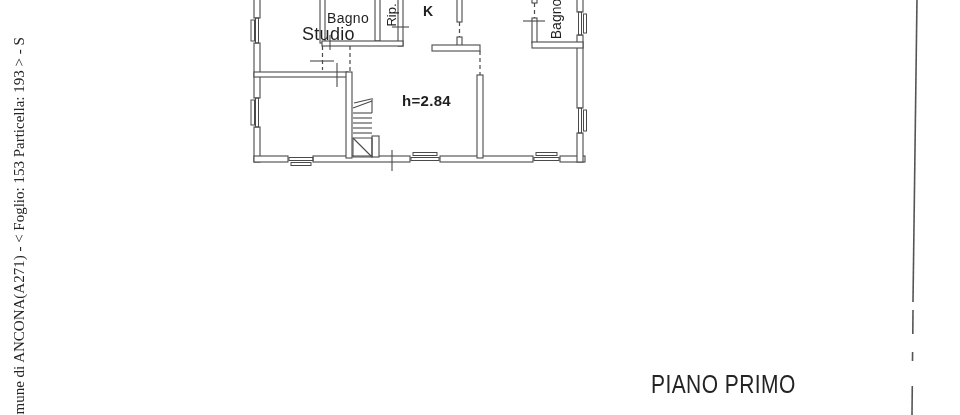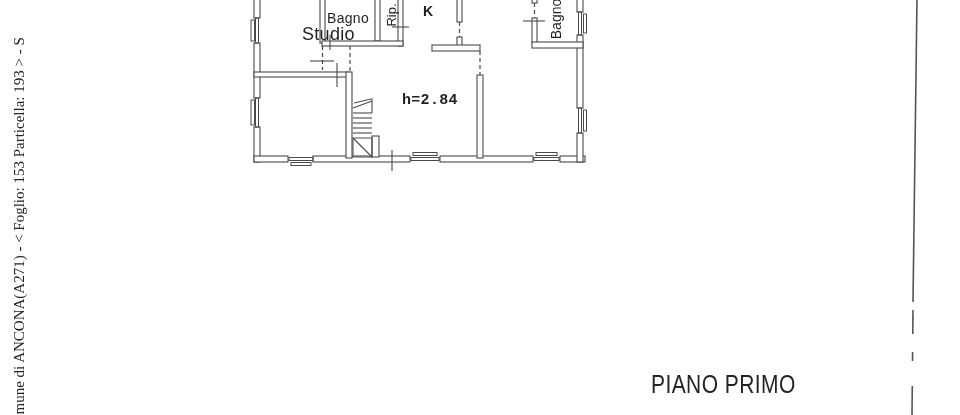--- a/index.html
+++ b/index.html
@@ -14,21 +14,21 @@
     position:absolute;
     color:#1f1f1f;
     white-space:nowrap;
     line-height:1;
   }
   .lbl-studio{left:270px;top:25px;font-size:18px;letter-spacing:.3px;margin-left:32px;}
   .lbl-bagno-top{left:327px;top:11px;font-size:14px;letter-spacing:.3px;}
   .lbl-rip{left:391px;top:15px;font-size:13px;transform:translate(-50%,-50%) rotate(-90deg);}
   .lbl-k{left:423px;top:4px;font-size:14px;font-weight:700;}
   .lbl-bagno-right{left:556px;top:19px;font-size:14px;transform:translate(-50%,-50%) rotate(-90deg);}
-  .lbl-height{left:402px;top:93px;font-size:15px;font-weight:700;letter-spacing:.3px;font-family:Liberation Mono, monospace;}
+  .lbl-height{left:402px;top:93px;font-size:15px;font-weight:700;letter-spacing:.3px;}
   .lbl-piano{
     left:651px;top:372px;
     font-size:25px;color:#242424;letter-spacing:.5px;
     transform:scaleX(.84);transform-origin:left top;
   }
   .lbl-margin{
     left:12px;top:422px;
     font-family:"Liberation Serif",serif;
     font-size:15px;color:#242424;
     transform:rotate(-90deg);transform-origin:0 0;

